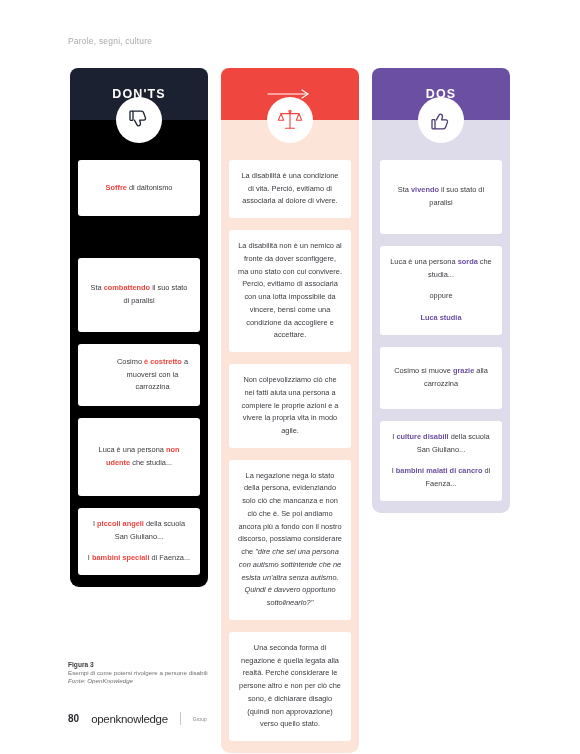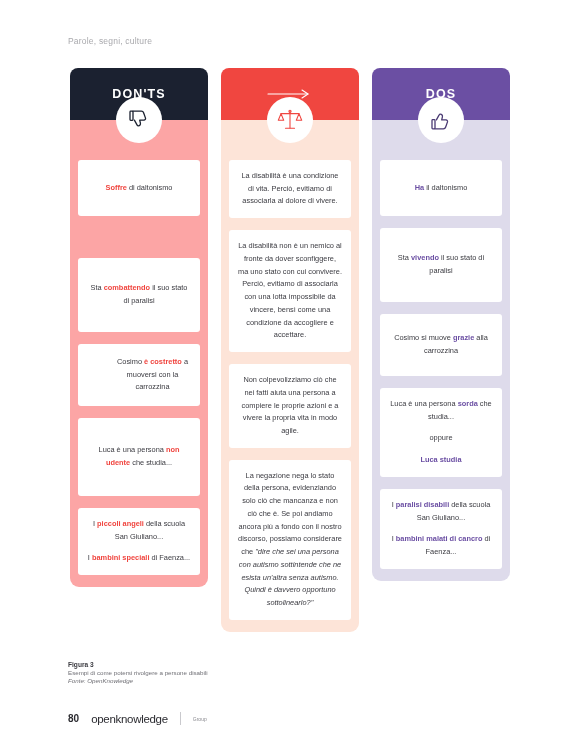--- a/index.html
+++ b/index.html
@@ -40,21 +40,21 @@
     background: #ffffff;
     display: flex; align-items: center; justify-content: center;
     z-index: 3;
   }
 
   .col-body {
     border-radius: 0 0 9px 9px;
     padding: 40px 8px 12px 8px;
     display: flex; flex-direction: column; gap: 12px;
   }
-  .col-dont .col-body { background: #fca5a5; justify-content: center; }
+  .col-dont .col-body { background: #000000; justify-content: center; }
   .col-mid  .col-body { background: #fde4d8; }
   .col-do   .col-body { background: #dedbeb; }
 
   .card {
     background: #ffffff; border-radius: 3px;
     padding: 10px 9px;
     font-size: 7.4px; line-height: 1.72;
     color: #3a3a40; text-align: center;
     display: flex; flex-direction: column; justify-content: center;
   }
@@ -153,61 +153,57 @@
       </div>
       <div class="col-body">
         <div class="card small">La disabilità è una condizione di vita. Perciò, evitiamo di associarla al dolore di vivere.</div>
         <div class="card" style="min-height:74px;">La disabilità non è un nemico al fronte da dover sconfiggere, ma uno stato con cui convivere. Perciò, evitiamo di associarla con una lotta impossibile da vincere, bensì come una condizione da accogliere e accettare.</div>
         <div class="card" style="min-height:62px;">Non colpevolizziamo ciò che nei fatti aiuta una persona a compiere le proprie azioni e a vivere la propria vita in modo agile.</div>
         <div class="card" style="min-height:78px;">
           <div>
             <span>La negazione nega lo stato della persona, evidenziando solo ciò che mancanza e non ciò che è. Se poi andiamo ancora più a fondo con il nostro discorso, possiamo considerare che </span><span class="quote-it">"dire che sei una persona con autismo sottintende che ne esista un'altra senza autismo. Quindi è davvero opportuno sottolinearlo?"</span>
           </div>
         </div>
+        <div class="card" style="min-height:66px;">Una seconda forma di negazione è quella legata alla realtà. Perché considerare le persone altro e non per ciò che sono, è dichiarare disagio (quindi non approvazione) verso quello stato.</div>
       </div>
     </div>
 
     <div class="col col-do">
       <div class="col-head" style="background:#6b4fa3;">
         <span class="title">DOS</span>
       </div>
       <div class="circle-icon">
         <svg width="24" height="24" viewBox="0 0 24 24" fill="none" stroke="#4a3a73" stroke-width="1.3" stroke-linejoin="round" stroke-linecap="round">
           <path d="M6 20.8h8.4c1 0 1.9-.6 2.2-1.5l1.9-5.4c.3-1-.4-2-1.5-2h-4.3l.7-3.1c.3-1.3-.6-2.6-2-2.6-.6 0-1.1.3-1.4.9l-2.6 4.8"></path>
           <rect x="3" y="11.7" width="3" height="9.1" rx=".7"></rect>
         </svg>
       </div>
       <div class="col-body">
-        <div class="card small">
-          <div>
-            <span class="hl-purple">Ha</span><span> il daltonismo</span>
-          </div>
-        </div>
         <div class="card" style="min-height:74px;">
           <div>
             <span>Sta </span><span class="hl-purple">vivendo</span><span> il suo stato di paralisi</span>
           </div>
         </div>
+        <div class="card" style="min-height:78px;">
+          <div>
+            <span>Luca è una persona </span><span class="hl-purple">sorda</span><span> che studia...</span>
+          </div>
+          <span class="spacer-line"></span>
+          <div>oppure</div>
+          <span class="spacer-line"></span>
+          <div class="hl-purple">Luca studia</div>
+        </div>
         <div class="card" style="min-height:62px;">
           <div>
             <span>Cosimo si muove </span><span class="hl-purple">grazie</span><span> alla carrozzina</span>
           </div>
         </div>
-        <div class="card" style="min-height:78px;">
-          <div>
-            <span>Luca è una persona </span><span class="hl-purple">sorda</span><span> che studia...</span>
-          </div>
-          <span class="spacer-line"></span>
-          <div>oppure</div>
-          <span class="spacer-line"></span>
-          <div class="hl-purple">Luca studia</div>
-        </div>
         <div class="card" style="min-height:66px;">
           <div>
-            <span>I </span><span class="hl-purple">paralisi disabili</span><span> della scuola San Giuliano...</span>
+            <span>I </span><span class="hl-purple">culture disabili</span><span> della scuola San Giuliano...</span>
           </div>
           <span class="spacer-line"></span>
           <div>
             <span>I </span><span class="hl-purple">bambini malati di cancro</span><span> di Faenza...</span>
           </div>
         </div>
       </div>
     </div>
 
   </div>

